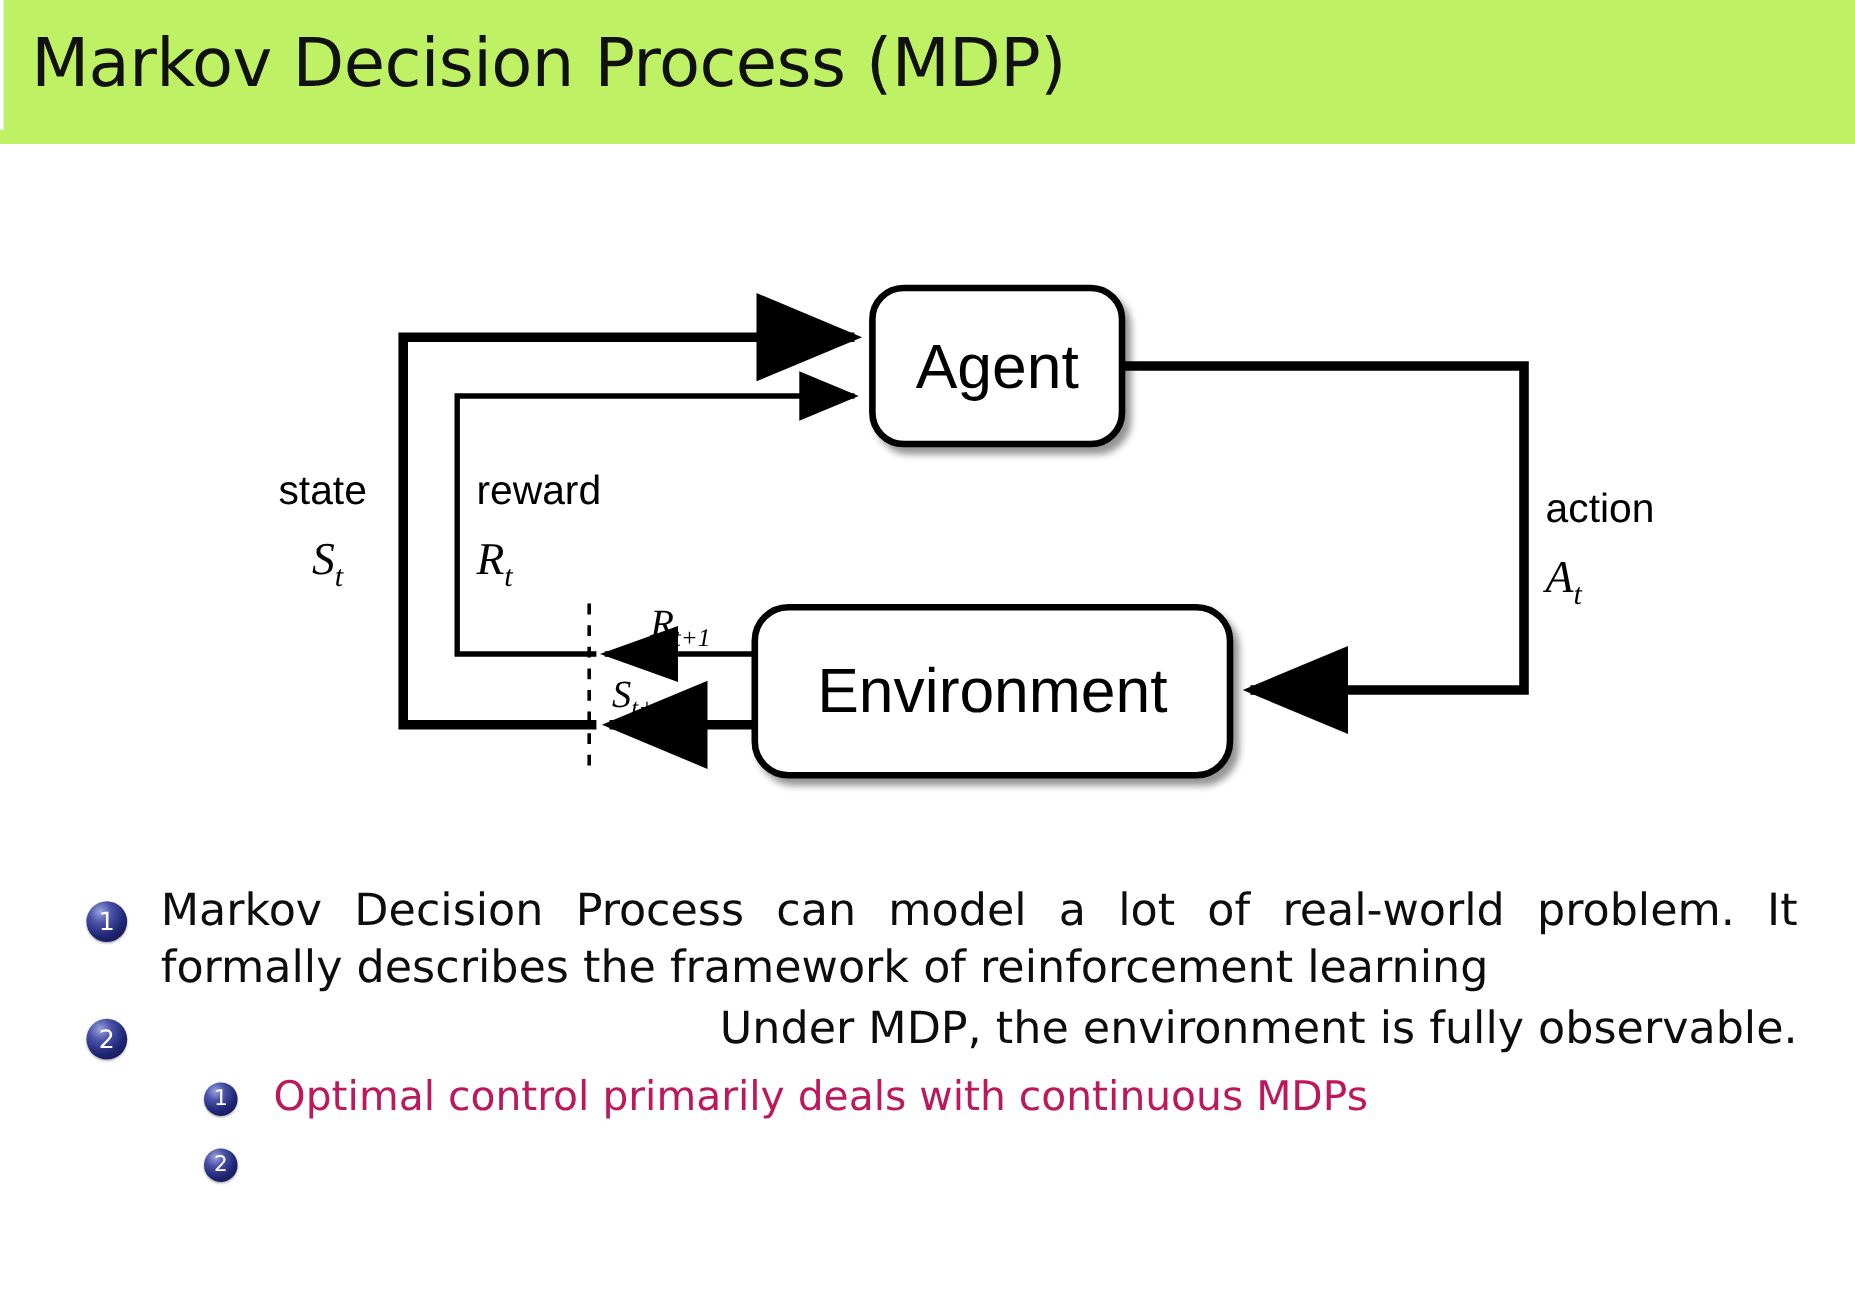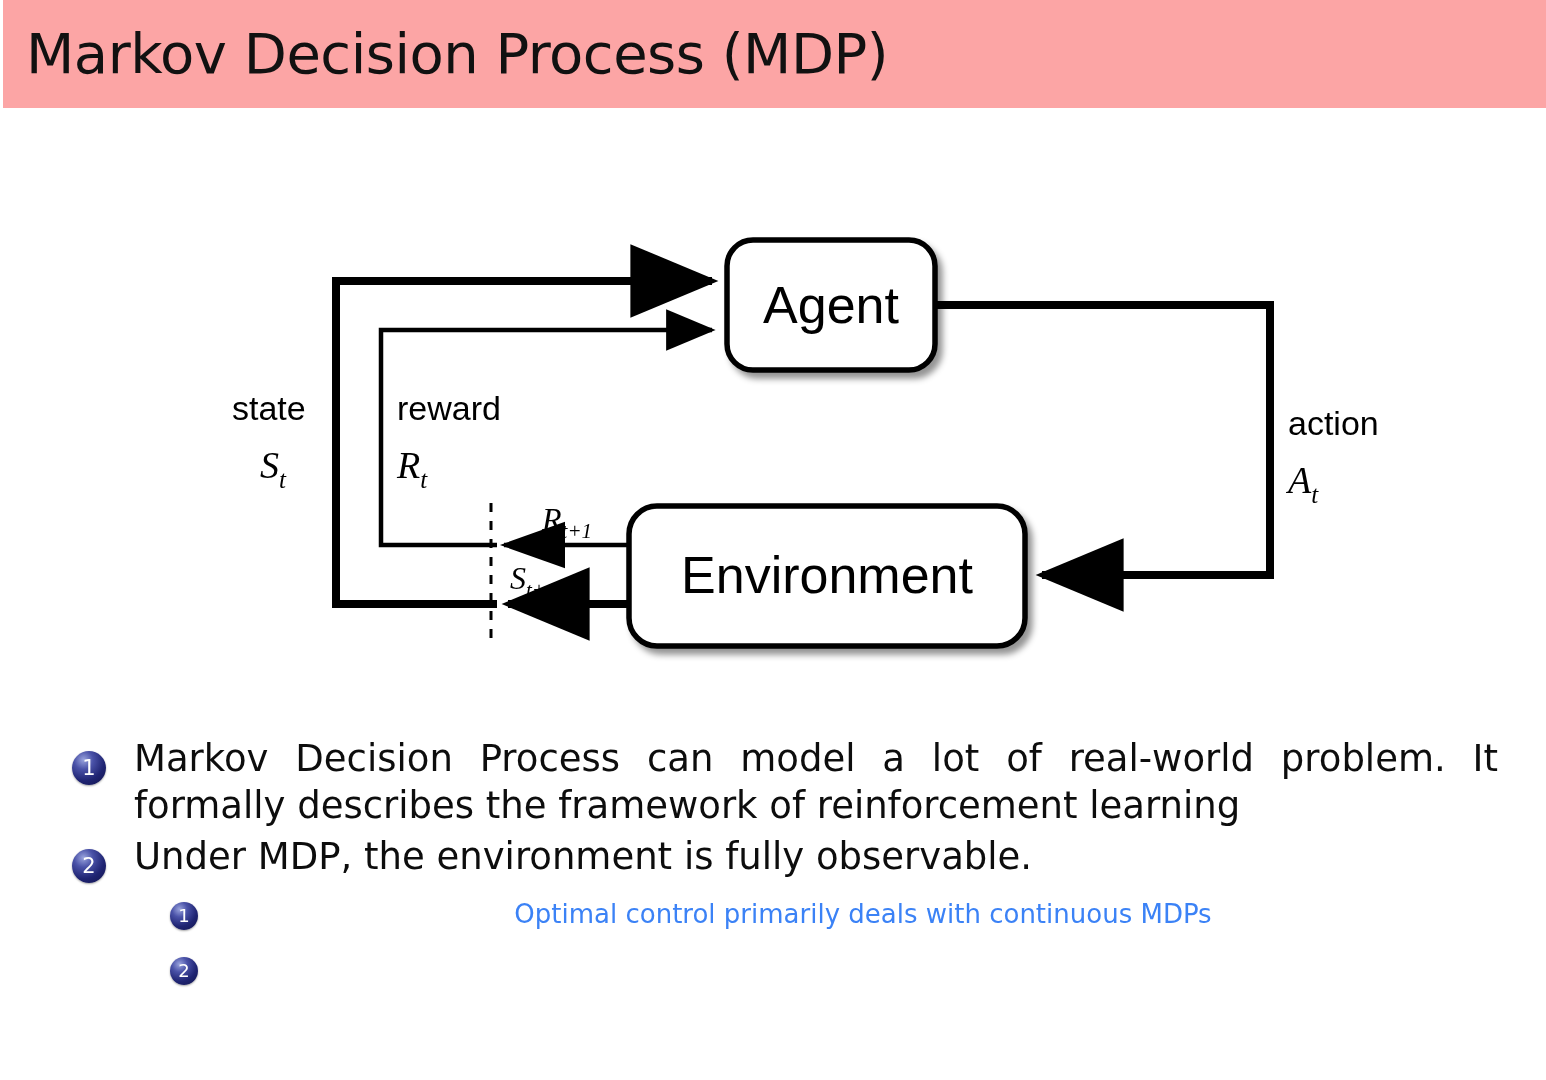--- a/index.html
+++ b/index.html
@@ -16,22 +16,22 @@
     font-family: "Liberation Sans", sans-serif;
     color: #000000;
   }
 
   
   .slide-header {
     position: absolute;
     left: 0;
     top: 0;
     width: 1546px;
-    height: 108px;
-    background: #fca5a5;
+    height: 120px;
+    background: #bef264;
   }
   .slide-header .edge {
     position: absolute;
     left: 0;
     top: 0;
     width: 3px;
     height: 108px;
     background: #ffffff;
   }
   .slide-title {
@@ -105,36 +105,36 @@
   }
   .bullet-l1 .bullet-text {
     font-family: "DejaVu Sans", sans-serif;
     font-size: 37px;
     line-height: 47px;
     text-align: justify;
     text-justify: inter-word;
     color: #0d0d0d;
   }
   .bullet-l1 .bullet-text.nojustify {
-    text-align: left;
+    text-align: right;
   }
   .bullet-l2-group {
     margin-top: 8px;
   }
   .bullet-l2 {
     padding-left: 228px;
     padding-right: 48px;
     margin-bottom: 2px;
   }
   .bullet-l2 .bullet-text {
     font-family: "DejaVu Sans", sans-serif;
-    font-size: 26px;
+    font-size: 34px;
     line-height: 53px;
-    text-align: center;
-    color: #3b82f6;
+    text-align: left;
+    color: #be185d;
   }
 
   
   .marker {
     position: absolute;
     border-radius: 50%;
     background:
       radial-gradient(circle at 34% 26%, #9aa4dd 0%, #4a52a8 28%, #1f2472 62%, #11134a 100%);
     box-shadow: 0 1px 2px rgba(0,0,0,0.35);
     color: #ffffff;

